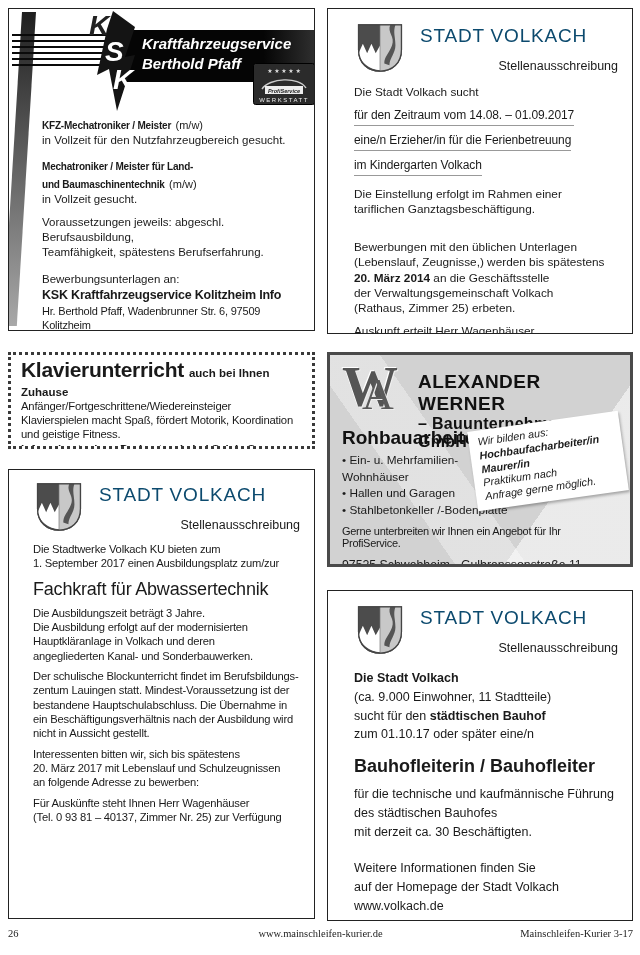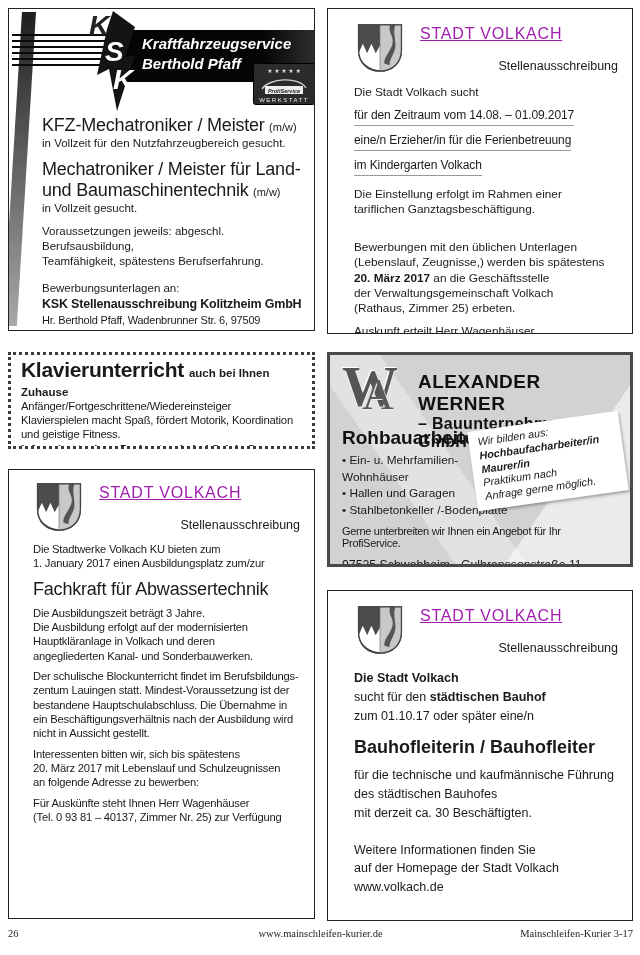--- a/index.html
+++ b/index.html
@@ -15,32 +15,32 @@
             transform:skewX(-3.5deg);transform-origin:top center;}
   .ksk-lines{position:absolute;left:3px;top:25px;width:102px;height:33px;
              background:repeating-linear-gradient(to bottom,#0a0a0a 0 2px,transparent 2px 6px);}
   .ksk-banner{position:absolute;left:103px;top:21px;width:202px;height:52px;
               background:linear-gradient(to right,#050505 75%,#2e2e2e);color:#fff;
               font-weight:bold;font-style:italic;font-size:15px;line-height:1.32;
               padding:4px 0 0 30px;box-sizing:border-box;}
   .ksk-logo{position:absolute;left:70px;top:2px;width:64px;height:102px;}
   .ksk-badge{position:absolute;left:244px;top:54px;width:62px;height:42px;}
   .ksk-body{position:absolute;left:33px;top:106px;right:8px;}
-  .ksk-job-title{font-size:18px;font-weight:normal;letter-spacing:-0.2px;}
+  .ksk-job-title{font-size:10px;font-weight:bold;letter-spacing:-0.2px;}
   .ksk-suffix{font-size:11px;font-weight:normal;}
   .ksk-desc{font-size:11.5px;margin:1px 0 10px;}
   .ksk-p{font-size:11.5px;line-height:1.3;margin:2px 0 12px;}
   .ksk-apply{font-size:11.5px;line-height:1.35;}
   .ksk-company{font-size:12.5px;font-weight:bold;letter-spacing:-0.2px;line-height:1.3;}
   .ksk-line{font-size:11px;letter-spacing:-0.2px;line-height:1.35;}
 
   
   .sv-header{position:relative;height:58px;margin-bottom:6px;}
   .sv-crest{position:absolute;left:2px;top:3px;width:48px;height:52px;}
-  .sv-title{position:absolute;left:66px;top:6px;font-size:16px;letter-spacing:0.8px;color:#a21caf;text-decoration:underline;}
+  .sv-title{position:absolute;left:66px;top:6px;font-size:19px;letter-spacing:0.8px;color:#0c4a6e;}
   .sv-sub{position:absolute;right:0;top:40px;font-size:12.5px;}
 
   
   #ad-ferien{left:327px;top:8px;width:306px;height:326px;border:1px solid #222;padding:10px 14px 0 26px;}
   .f-intro{font-size:11.8px;margin:8px 0 6px;}
   .f-hl-line{display:inline-block;font-size:12px;font-weight:normal;letter-spacing:-0.1px;
              border-bottom:1px solid #999;padding-bottom:3px;margin-bottom:4px;}
   .f-p{font-size:11.8px;line-height:1.3;margin:7px 0;}
   .f-b{font-weight:bold;}
 
@@ -145,21 +145,21 @@
       <div class="ksk-desc">in Vollzeit für den Nutzfahrzeugbereich gesucht.</div>
       <div>
         <span class="ksk-job-title ml">Mechatroniker / Meister für Land-
 und Baumaschinentechnik</span>
         <span class="ksk-suffix">(m/w)</span>
       </div>
       <div class="ksk-desc">in Vollzeit gesucht.</div>
       <div class="ksk-p ml">Voraussetzungen jeweils: abgeschl. Berufsausbildung,
 Teamfähigkeit, spätestens Berufserfahrung.</div>
       <div class="ksk-apply">Bewerbungsunterlagen an:</div>
-      <div class="ksk-company">KSK Stellenausschreibung Kolitzheim GmbH</div>
+      <div class="ksk-company">KSK Kraftfahrzeugservice Kolitzheim Info</div>
       <div class="ksk-line">Hr. Berthold Pfaff, Wadenbrunner Str. 6, 97509 Kolitzheim</div>
 
     </div>
   </div>
 
   <div class="ad" id="ad-ferien">
     <div class="sv-header">
       <svg class="sv-crest" viewBox="0 0 56 60">
         <use href="#crest-sym" xlink:href="#crest-sym"></use>
       </svg>
@@ -168,21 +168,21 @@
     </div>
     <div class="f-intro">Die Stadt Volkach sucht</div>
     <div><span class="f-hl-line">für den Zeitraum vom 14.08. – 01.09.2017</span></div>
     <div><span class="f-hl-line">eine/n Erzieher/in für die Ferienbetreuung</span></div>
     <div><span class="f-hl-line">im Kindergarten Volkach</span></div>
     <div class="f-p ml">Die Einstellung erfolgt im Rahmen einer
 tariflichen Ganztagsbeschäftigung.</div>
     <div class="f-p ml">
       <span>Bewerbungen mit den üblichen Unterlagen
 (Lebenslauf, Zeugnisse,) werden bis spätestens
-</span><span class="f-b">20. März 2017</span><span> an die Geschäftsstelle
+</span><span class="f-b">20. März 2014</span><span> an die Geschäftsstelle
 der Verwaltungsgemeinschaft Volkach
 (Rathaus, Zimmer 25) erbeten.</span>
     </div>
     <div class="f-p ml">Auskunft erteilt Herr Wagenhäuser
 (Geschäftsleitung), Tel. 09381 – 40137</div>
   </div>
 
   <div class="ad" id="ad-klavier">
     <div>
       <span class="k-title">Klavierunterricht</span><span class="k-suffix">auch bei Ihnen Zuhause</span>
@@ -225,21 +225,21 @@
 
   <div class="ad" id="ad-stadtwerke">
     <div class="sv-header">
       <svg class="sv-crest" viewBox="0 0 56 60">
         <use href="#crest-sym" xlink:href="#crest-sym"></use>
       </svg>
       <div class="sv-title">STADT VOLKACH</div>
       <div class="sv-sub">Stellenausschreibung</div>
     </div>
     <div class="sw-p ml">Die Stadtwerke Volkach KU bieten zum
-1. January 2017 einen Ausbildungsplatz zum/zur</div>
+1. September 2017 einen Ausbildungsplatz zum/zur</div>
     <div class="sw-heading">Fachkraft für Abwassertechnik</div>
     <div class="sw-p ml">Die Ausbildungszeit beträgt 3 Jahre.
 Die Ausbildung erfolgt auf der modernisierten
 Hauptkläranlage in Volkach und deren
 angegliederten Kanal- und Sonderbauwerken.</div>
     <div class="sw-p ml">Der schulische Blockunterricht findet im Berufsbildungs-
 zentum Lauingen statt. Mindest-Voraussetzung ist der
 bestandene Hauptschulabschluss. Die Übernahme in
 ein Beschäftigungsverhältnis nach der Ausbildung wird
 nicht in Aussicht gestellt.</div>
@@ -253,20 +253,21 @@
   <div class="ad" id="ad-bauhof">
     <div class="sv-header">
       <svg class="sv-crest" viewBox="0 0 56 60">
         <use href="#crest-sym" xlink:href="#crest-sym"></use>
       </svg>
       <div class="sv-title">STADT VOLKACH</div>
       <div class="sv-sub">Stellenausschreibung</div>
     </div>
     <div class="b-intro">
       <div class="b-b">Die Stadt Volkach</div>
+      <div>(ca. 9.000 Einwohner, 11 Stadtteile)</div>
       <div>
         <span>sucht für den </span><span class="b-b">städtischen Bauhof</span>
       </div>
       <div>zum 01.10.17 oder später eine/n</div>
     </div>
     <div class="b-heading">Bauhofleiterin / Bauhofleiter</div>
     <div class="b-p ml">für die technische und kaufmännische Führung
 des städtischen Bauhofes
 mit derzeit ca. 30 Beschäftigten.</div>
     <div class="b-p ml">Weitere Informationen finden Sie

